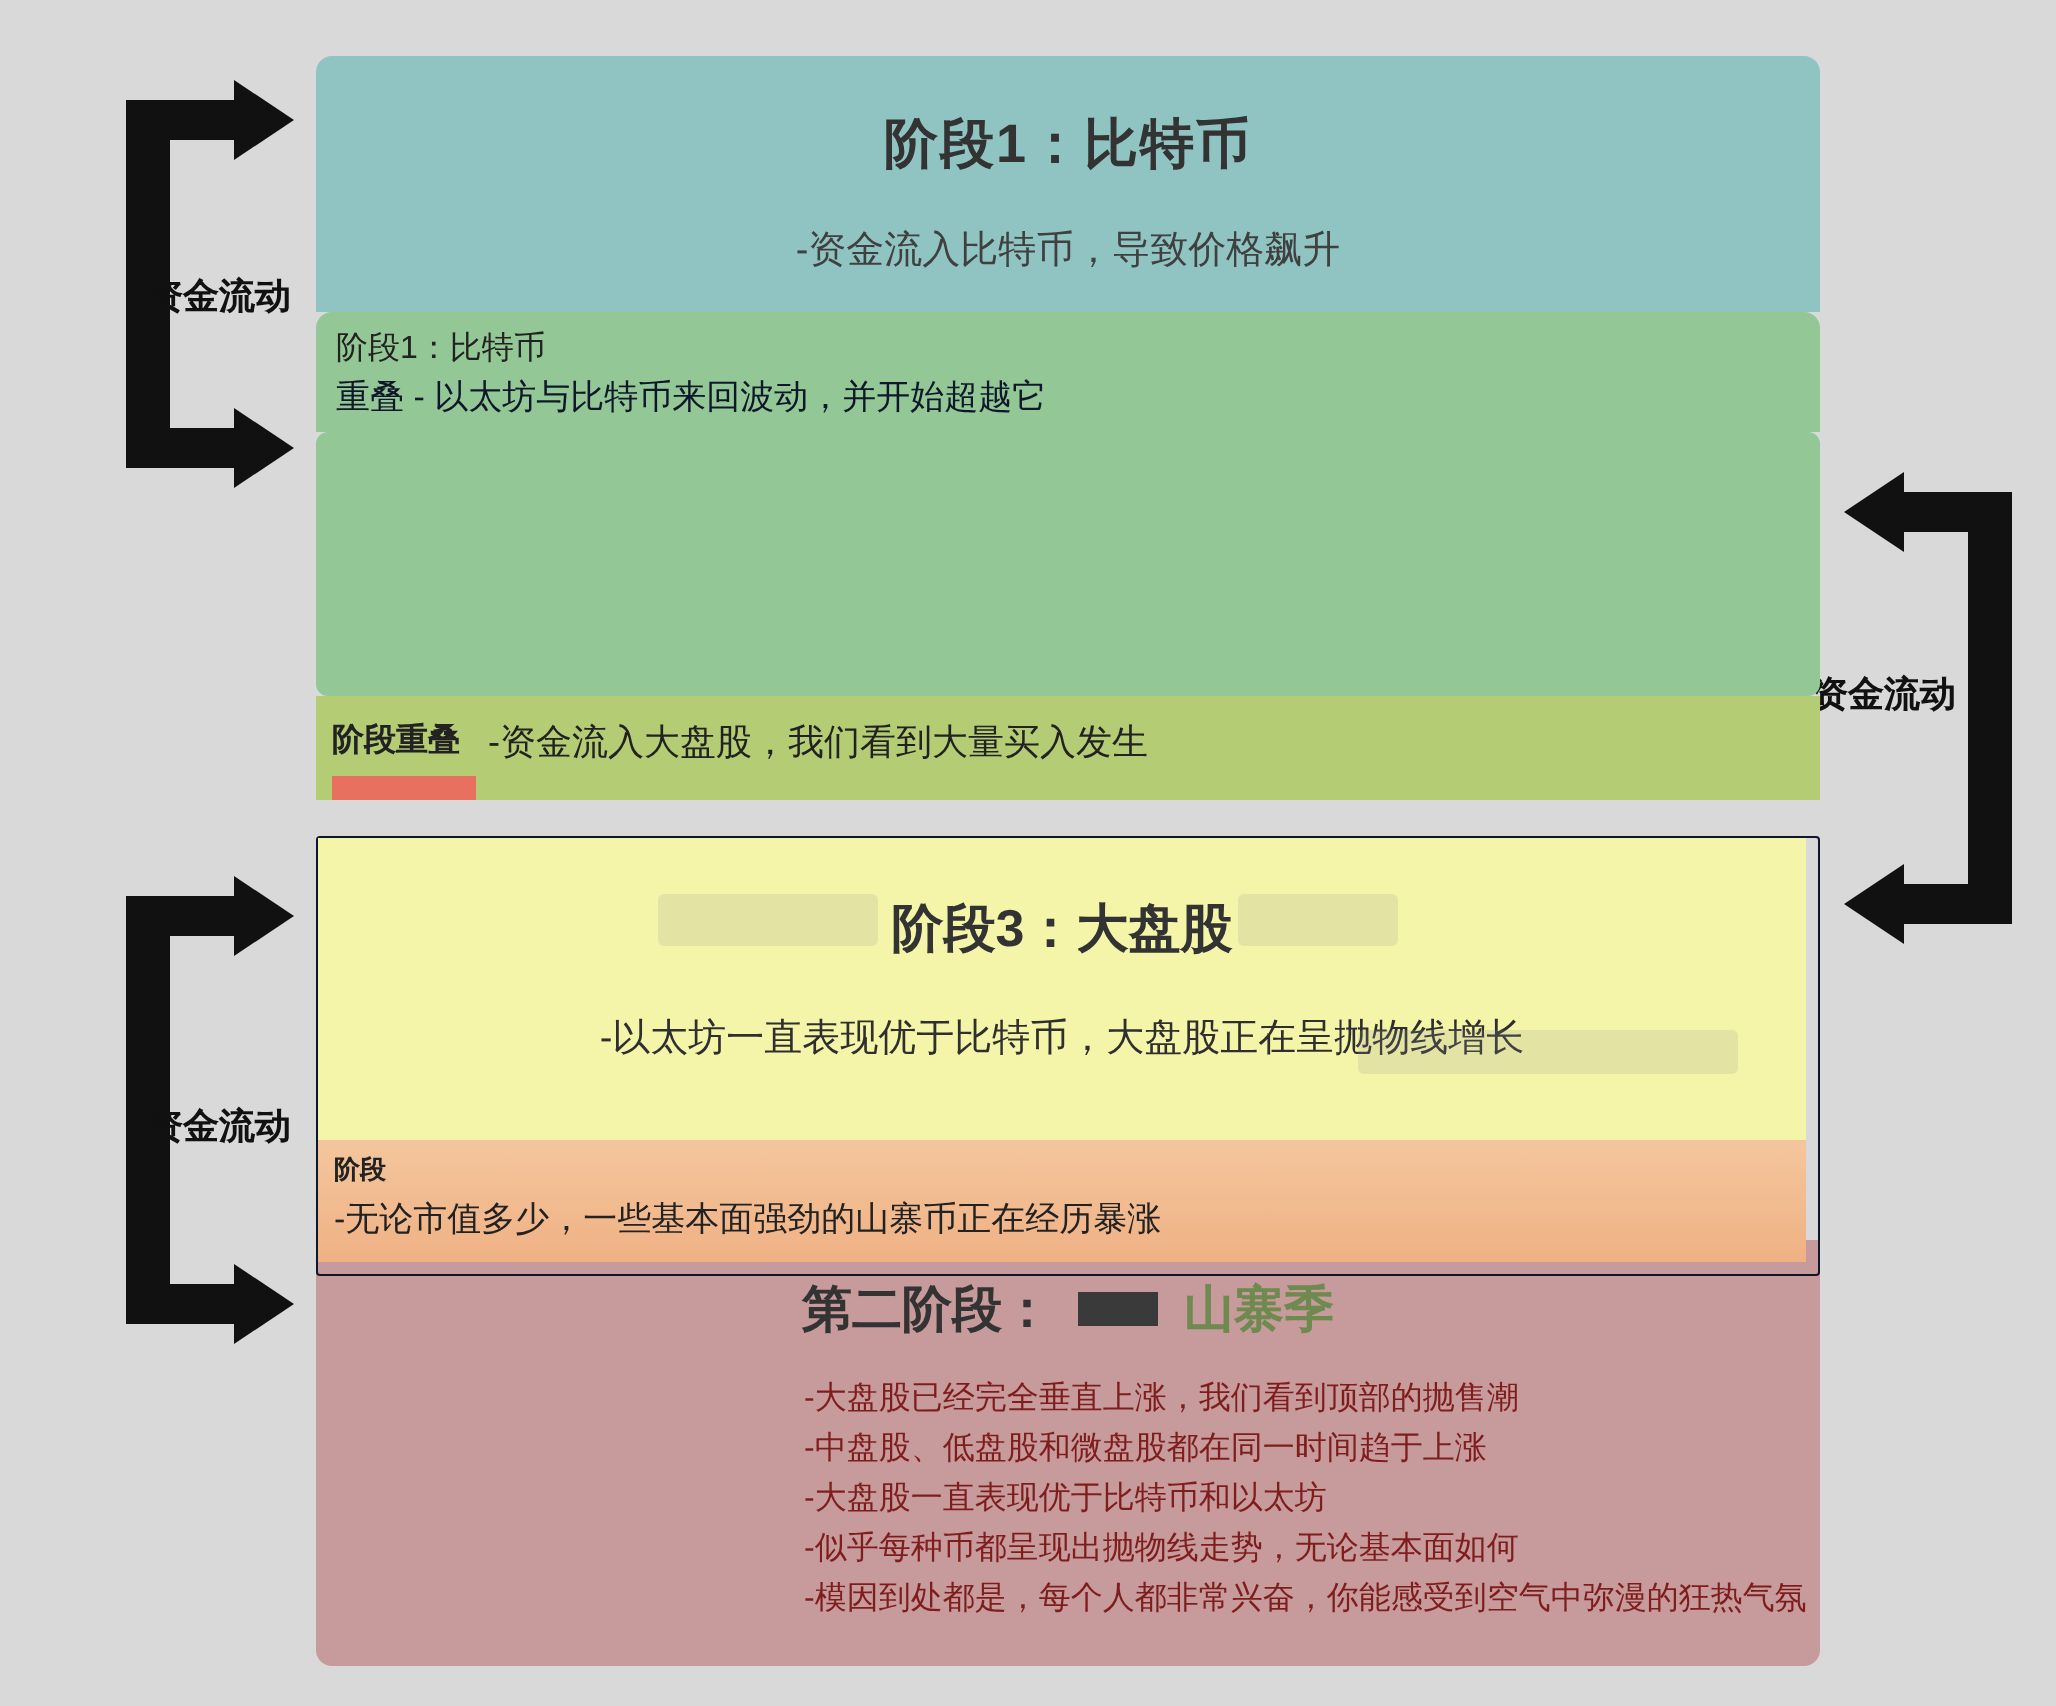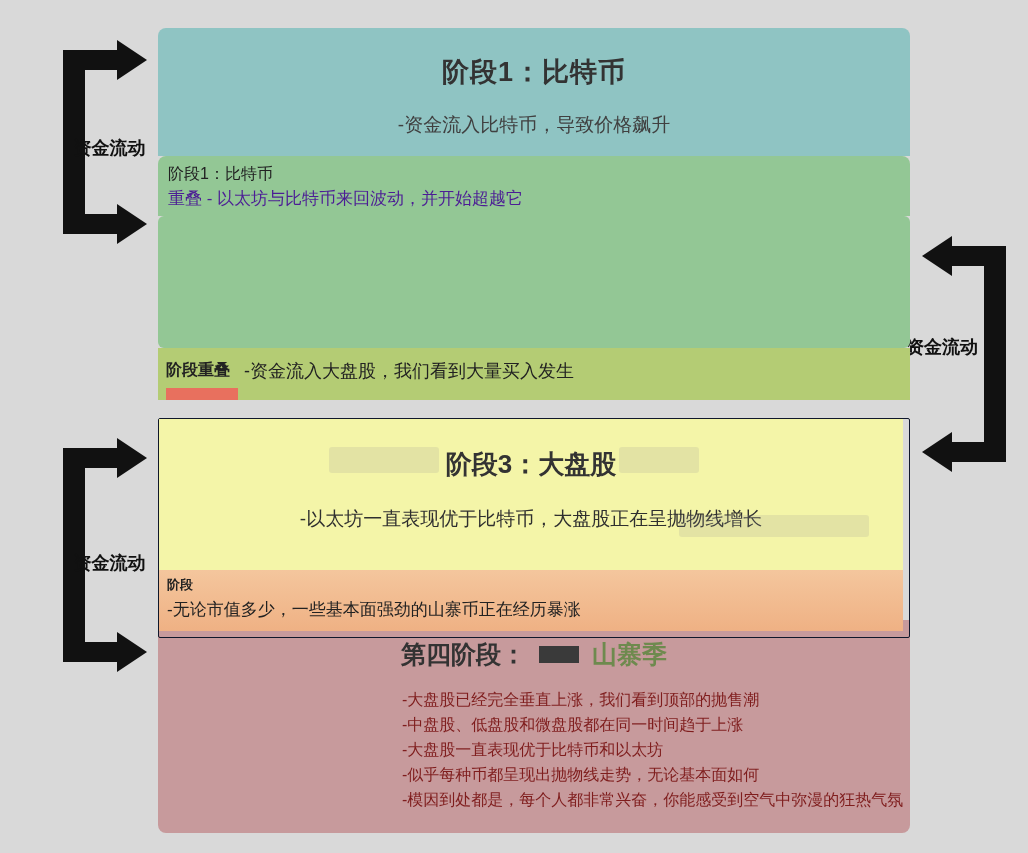--- a/index.html
+++ b/index.html
@@ -69,21 +69,21 @@
   .ov1 .l1 {
     position: absolute;
     left: 10px; top: 8px;
     font-size: 16px;
     color: #222;
   }
   .ov1 .l2 {
     position: absolute;
     left: 10px; top: 31px;
     font-size: 17px;
-    color: #4c1d95;
+    color: #0f172a;
   }
 
   
   .p2 {
     height: 132px;
     background: #93c795;
     width: 752px;
   }
   .p2 .title {
     text-align: center;
@@ -288,21 +288,21 @@
     <div class="ov2">
       <div class="tag">阶段重叠</div>
       <div class="txt">-资金流入大盘股，我们看到大量买入发生</div>
       <div class="redstub"></div>
     </div>
 
     <div style="height:220px;"></div>
 
     <div class="phase p4">
       <div class="title">
-        <span>第四阶段：</span>
+        <span>第二阶段：</span>
         <span class="redacted"></span>
         <span class="tail">山寨季</span>
       </div>
       <div class="bullets">
         <div>-大盘股已经完全垂直上涨，我们看到顶部的抛售潮</div>
         <div>-中盘股、低盘股和微盘股都在同一时间趋于上涨</div>
         <div>-大盘股一直表现优于比特币和以太坊</div>
         <div>-似乎每种币都呈现出抛物线走势，无论基本面如何</div>
         <div>-模因到处都是，每个人都非常兴奋，你能感受到空气中弥漫的狂热气氛</div>
       </div>

